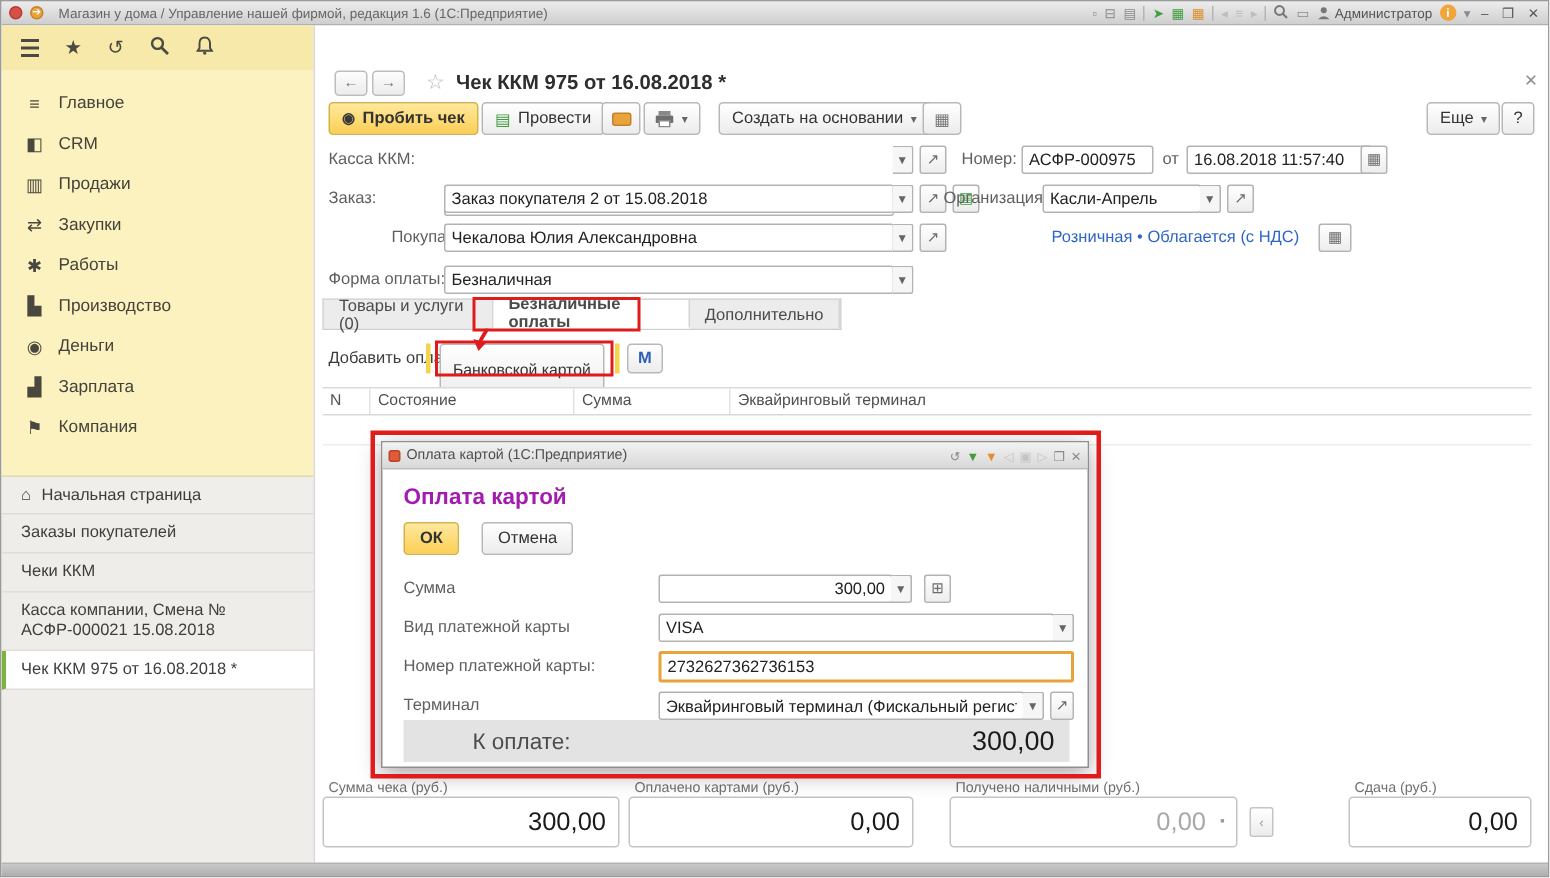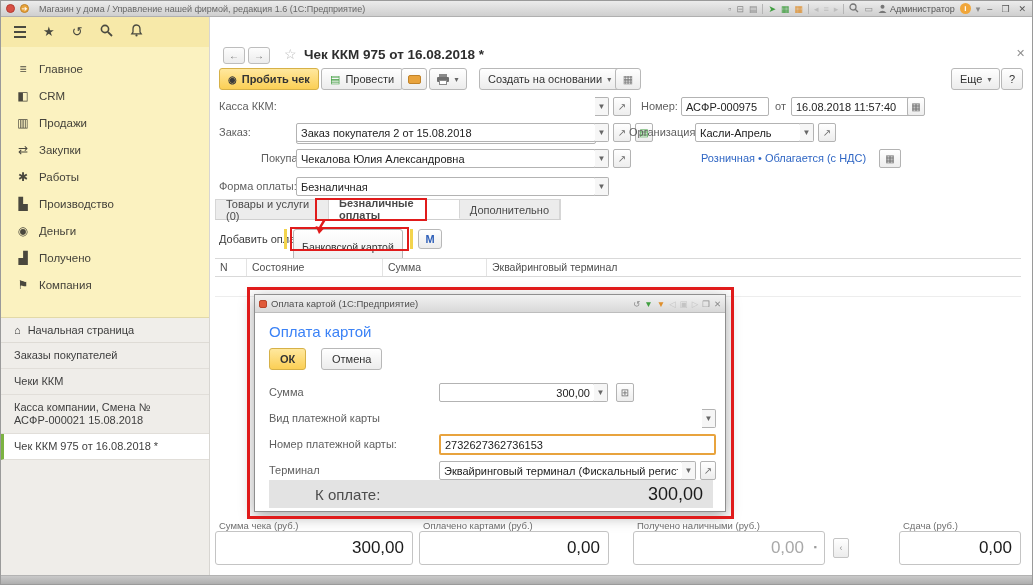--- a/index.html
+++ b/index.html
@@ -82,21 +82,21 @@
   .rowline { position:absolute; height:1px; background:#ededed; }
 
   
   .dialog { position:absolute; left:253px; top:293px; width:472px; height:218px; background:#fff;
      border:1px solid #8f8f8f; box-shadow:0 4px 14px rgba(0,0,0,.35); }
   .dlg-titlebar { height:18px; background:linear-gradient(#f2f2f2,#d8d8d8); border-bottom:1px solid #bdbdbd;
      display:flex; align-items:center; font-size:9.5px; color:#4f4f4f; padding:0 4px; gap:4px; }
   .dlg-dot { width:8px; height:8px; border-radius:2px; background:#e05a3a; border:1px solid #b8442a; }
   .dlg-ticons { margin-left:auto; display:flex; gap:4px; align-items:center; color:#8a8a8a; font-size:8.5px; }
   .dlg-ticons .g { color:#3f9e3f; } .dlg-ticons .o { color:#df8f2d; } .dlg-ticons .dim { color:#c4c4c4; }
-  .dlg-h1 { position:absolute; left:14px; top:28px; font-size:15px; font-weight:normal; color:#3b82f6; }
+  .dlg-h1 { position:absolute; left:14px; top:28px; font-size:15px; font-weight:bold; color:#a21caf; }
   .dbtn { position:absolute; height:22px; border:1px solid #b8b8b8; border-radius:3px; background:linear-gradient(#fff,#ececec);
      font-size:11px; display:flex; align-items:center; justify-content:center; padding:0 10px; }
   .dbtn.yellow { background:linear-gradient(#ffe89e,#fbcf55); border-color:#d6b148; font-weight:bold; }
   .dlabel { position:absolute; font-size:11px; color:#5f5f5f; }
   .tin.focused { border:2px solid #e8a33d; height:21px; }
   .total-bar { position:absolute; left:14px; top:185px; width:444px; height:28px; background:#e3e3e3;
      display:flex; align-items:center; justify-content:space-between; padding:0 10px; }
   .total-label { font-size:15px; color:#4d4d4d;margin-left:36px; }
   .total-value { font-size:18px; color:#1a1a1a; }
 
@@ -200,21 +200,21 @@
       <div class="menu-item">
           <span class="mi">▙</span>
           <span>Производство</span>
         </div>
       <div class="menu-item">
           <span class="mi">◉</span>
           <span>Деньги</span>
         </div>
       <div class="menu-item">
           <span class="mi">▟</span>
-          <span>Получено</span>
+          <span>Зарплата</span>
         </div>
       <div class="menu-item">
           <span class="mi">⚑</span>
           <span>Компания</span>
         </div>
     </div>
     <div class="side-home">
       <span>⌂</span>
       <span>Начальная страница</span>
     </div>
@@ -358,20 +358,21 @@
     <div class="dlg-h1">Оплата картой</div>
     <div class="dbtn yellow" style="left:14px; top:53px;">ОК</div>
     <div class="dbtn" style="left:66px; top:53px;">Отмена</div>
 
     <span class="dlabel" style="left:14px; top:91px;">Сумма</span>
     <input class="tin num" style="left: 184px; top: 88px; width: 156px; position: absolute;" readonly="" value="300,00">
     <span class="ddseg" style="left:339px; top:88px;">▼</span>
     <span class="sqbtn" style="left:361px; top:88px;">⊞</span>
 
     <span class="dlabel" style="left:14px; top:117px;">Вид платежной карты</span>
+    <input class="tin" style="left: 184px; top: 114px; width: 264px; position: absolute;" readonly="" value="VISA">
     <span class="ddseg" style="left:447px; top:114px;">▼</span>
 
     <span class="dlabel" style="left:14px; top:143px;">Номер платежной карты:</span>
     <input class="tin focused" style="left: 184px; top: 139px; width: 277px; position: absolute;" readonly="" value="2732627362736153">
 
     <span class="dlabel" style="left:14px; top:169px;">Терминал</span>
     <input class="tin" style="left: 184px; top: 166px; width: 244px; position: absolute;" readonly="" value="Эквайринговый терминал (Фискальный регистратор (эмулятор)">
     <span class="ddseg" style="left:427px; top:166px;">▼</span>
     <span class="sqbtn" style="left:445px; top:166px; width:16px;">↗</span>
 

